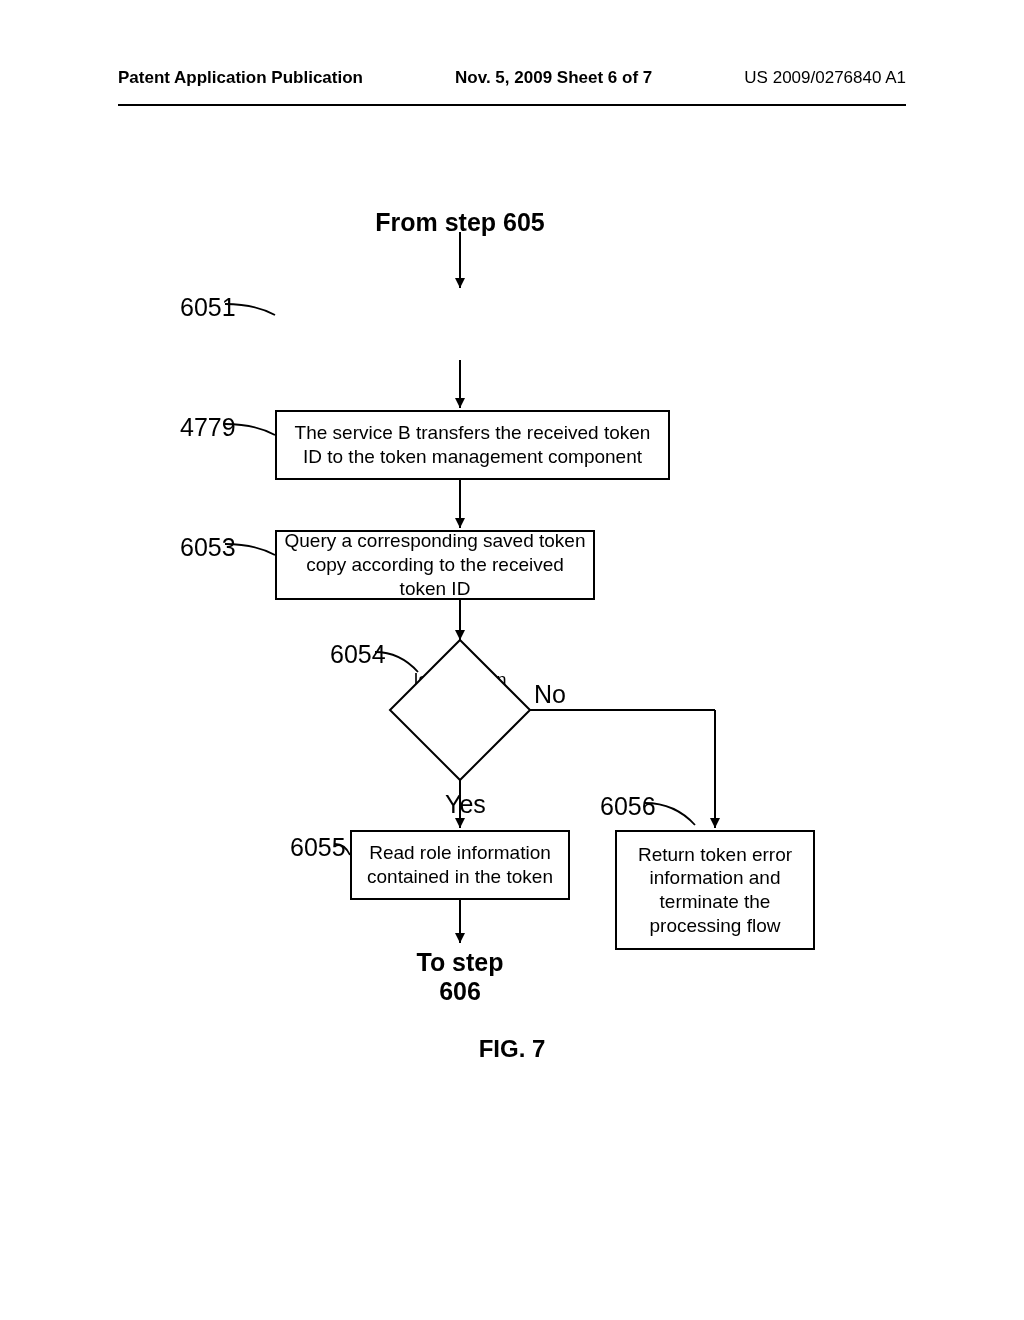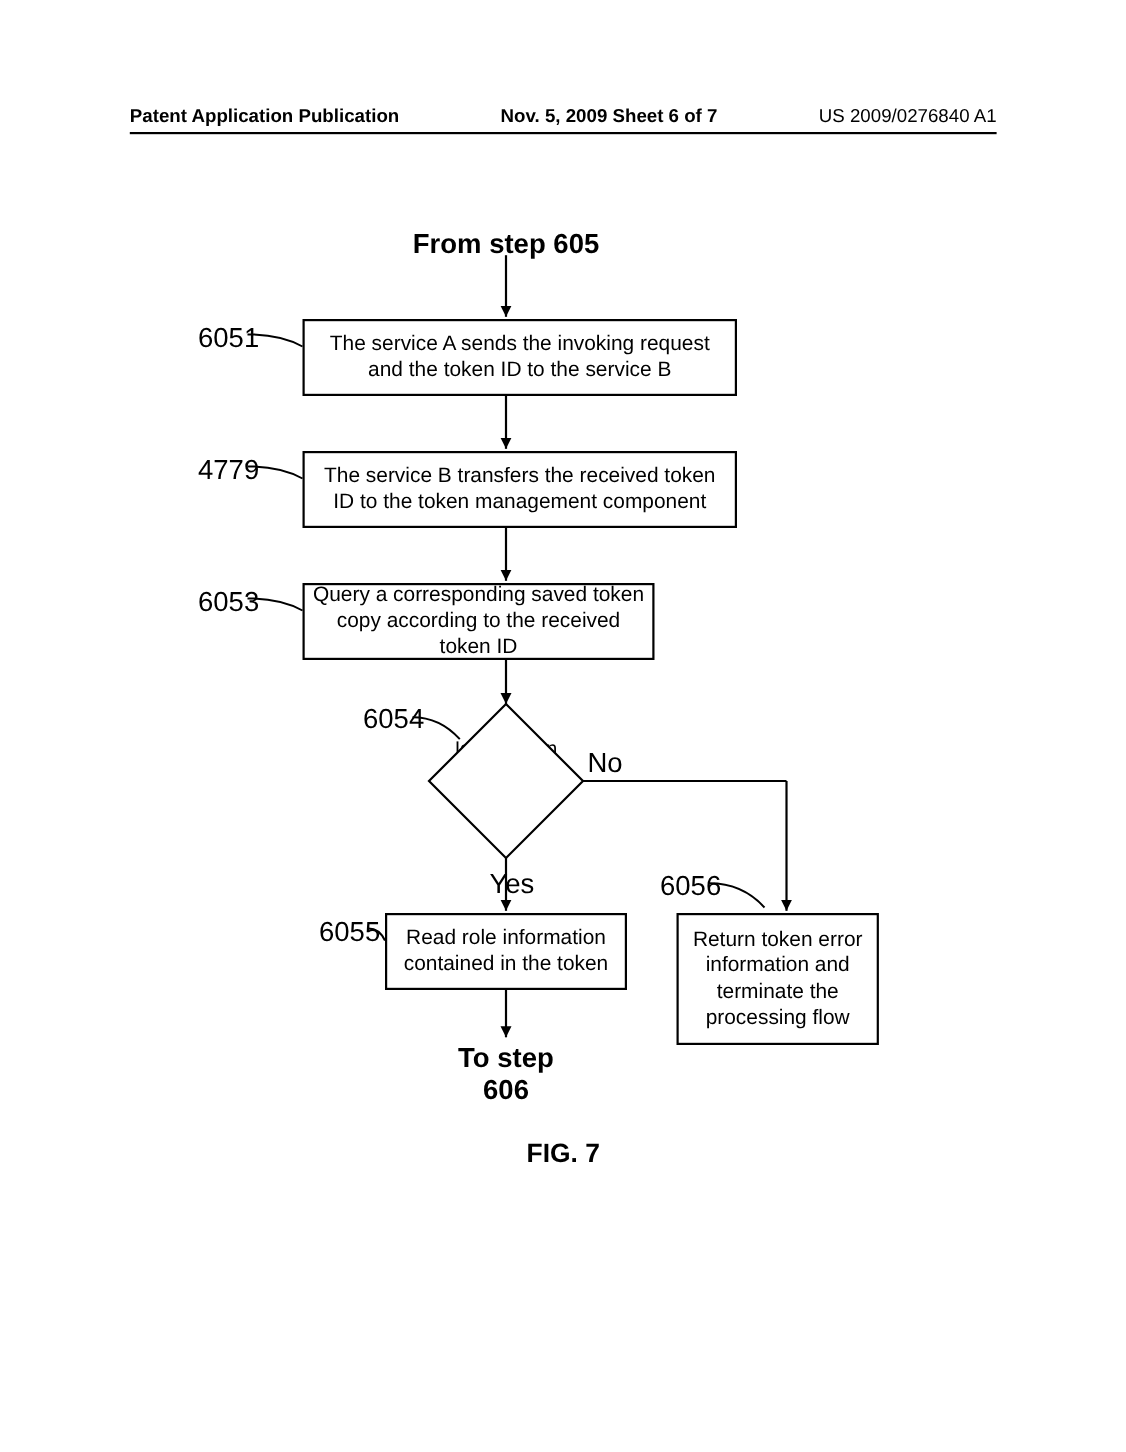--- a/index.html
+++ b/index.html
@@ -6,29 +6,29 @@
     margin: 0;
     padding: 0;
     background: #fff;
     font-family: Arial, Helvetica, sans-serif;
     width: 1024px;
     height: 1320px;
     position: relative;
   }
   .header {
     position: absolute;
-    top: 96px;
+    top: 68px;
     left: 118px;
     right: 118px;
     display: flex;
     justify-content: space-between;
     font-size: 17px;
     font-weight: bold;
     border-bottom: 2px solid #000;
-    padding-bottom: 4px;
+    padding-bottom: 16px;
   }
   .header .pub-no {
     font-weight: normal;
   }
   .diagram {
     position: absolute;
     left: 0;
     top: 0;
     width: 1024px;
     height: 1320px;
@@ -74,23 +74,20 @@
 <div class="header">
   <span>Patent Application Publication</span>
   <span>Nov. 5, 2009  Sheet 6 of 7</span>
   <span class="pub-no">US 2009/0276840 A1</span>
 </div>
 
 <div class="diagram">
 
   <div class="label label-bold" style="left:360px; top:208px; width:200px;">From step 605</div>
 
-  <div class="box" style="left:275px; top:290px; width:395px; height:70px;">
-    <span>The service A sends the invoking request and the token ID to the service B</span>
-  </div>
   <div class="label" style="left:180px; top:293px;">6051</div>
 
   <div class="box" style="left:275px; top:410px; width:395px; height:70px;">
     <span>The service B transfers the received token ID to the token management component</span>
   </div>
   <div class="label" style="left:180px; top:413px;">4779</div>
 
   <div class="box" style="left:275px; top:530px; width:320px; height:70px;">
     <span>Query a corresponding saved token copy according to the received token ID</span>
   </div>
@@ -101,21 +98,21 @@
   </div>
   <div class="label" style="left:330px; top:640px;">6054</div>
   <div class="label" style="left:445px; top:790px;">Yes</div>
   <div class="label" style="left:534px; top:680px;">No</div>
 
   <div class="box" style="left:350px; top:830px; width:220px; height:70px;align-items:center;">
     <span>Read role information contained in the token</span>
   </div>
   <div class="label" style="left:290px; top:833px;">6055</div>
 
-  <div class="box" style="left:615px; top:830px; width:184px; height:120px;">
+  <div class="box" style="left:615px; top:830px; width:200px; height:120px;">
     <span>Return token error information and terminate the processing flow</span>
   </div>
   <div class="label" style="left:600px; top:792px;">6056</div>
 
   <div class="label label-bold" style="left:400px; top:948px; width:120px;">To step 606</div>
 
   <div class="fig-label" style="top:1035px;">FIG. 7</div>
 
   <svg width="1024" height="1320">
     <defs>

